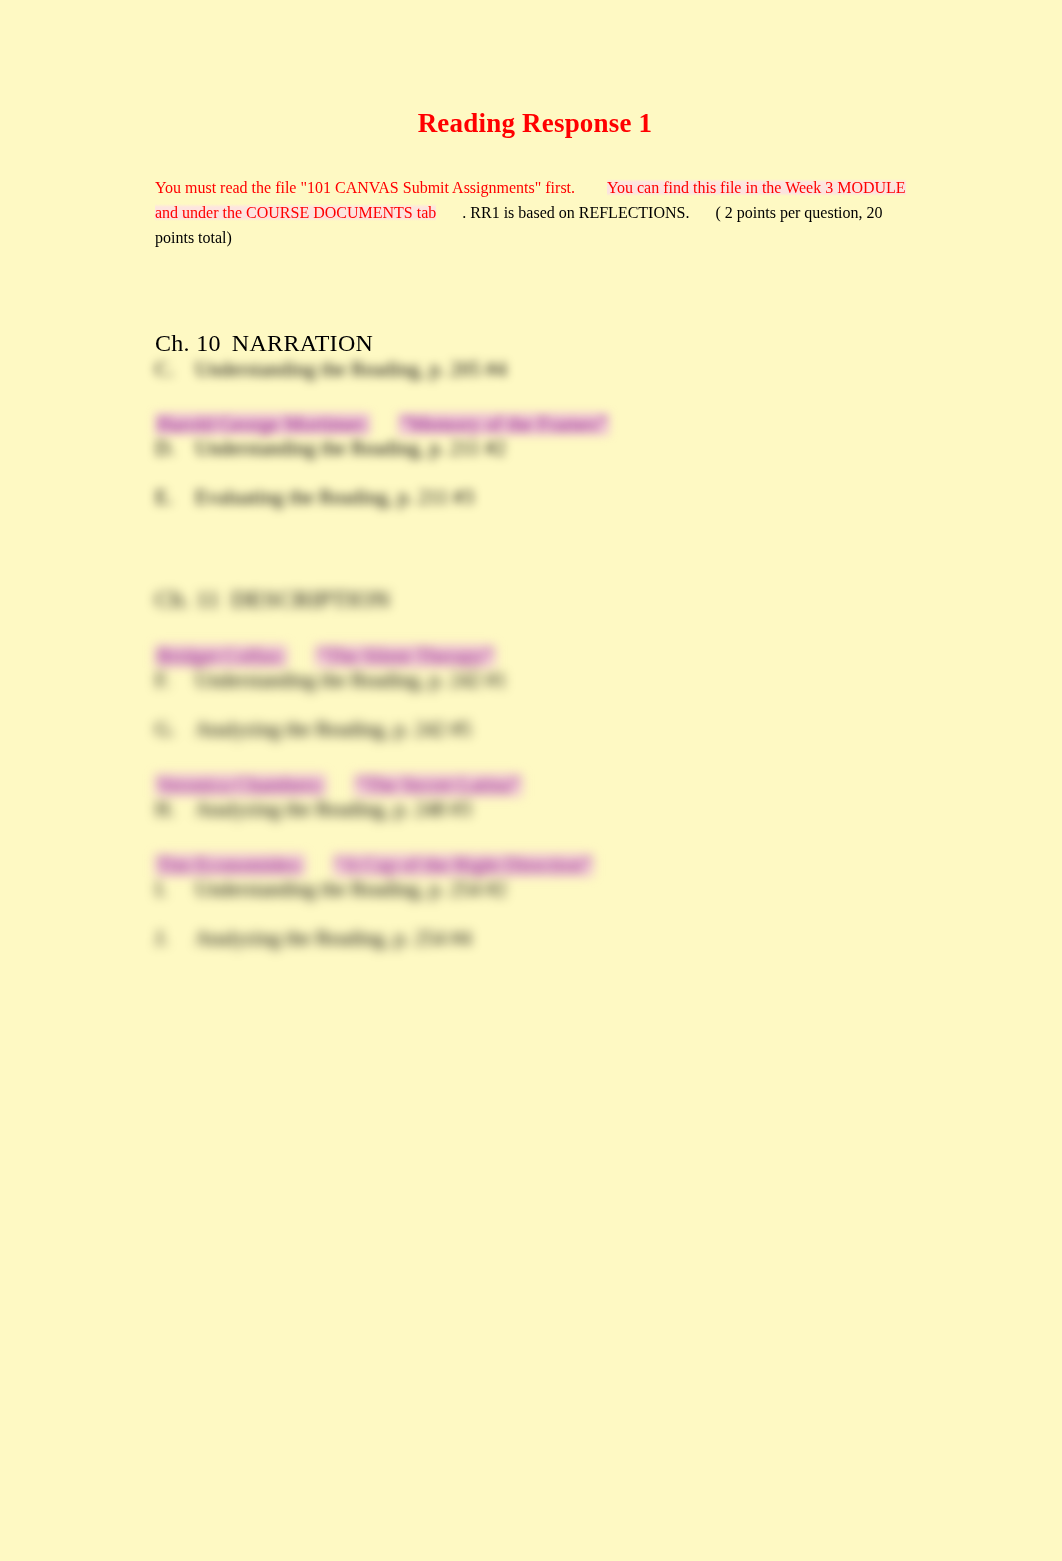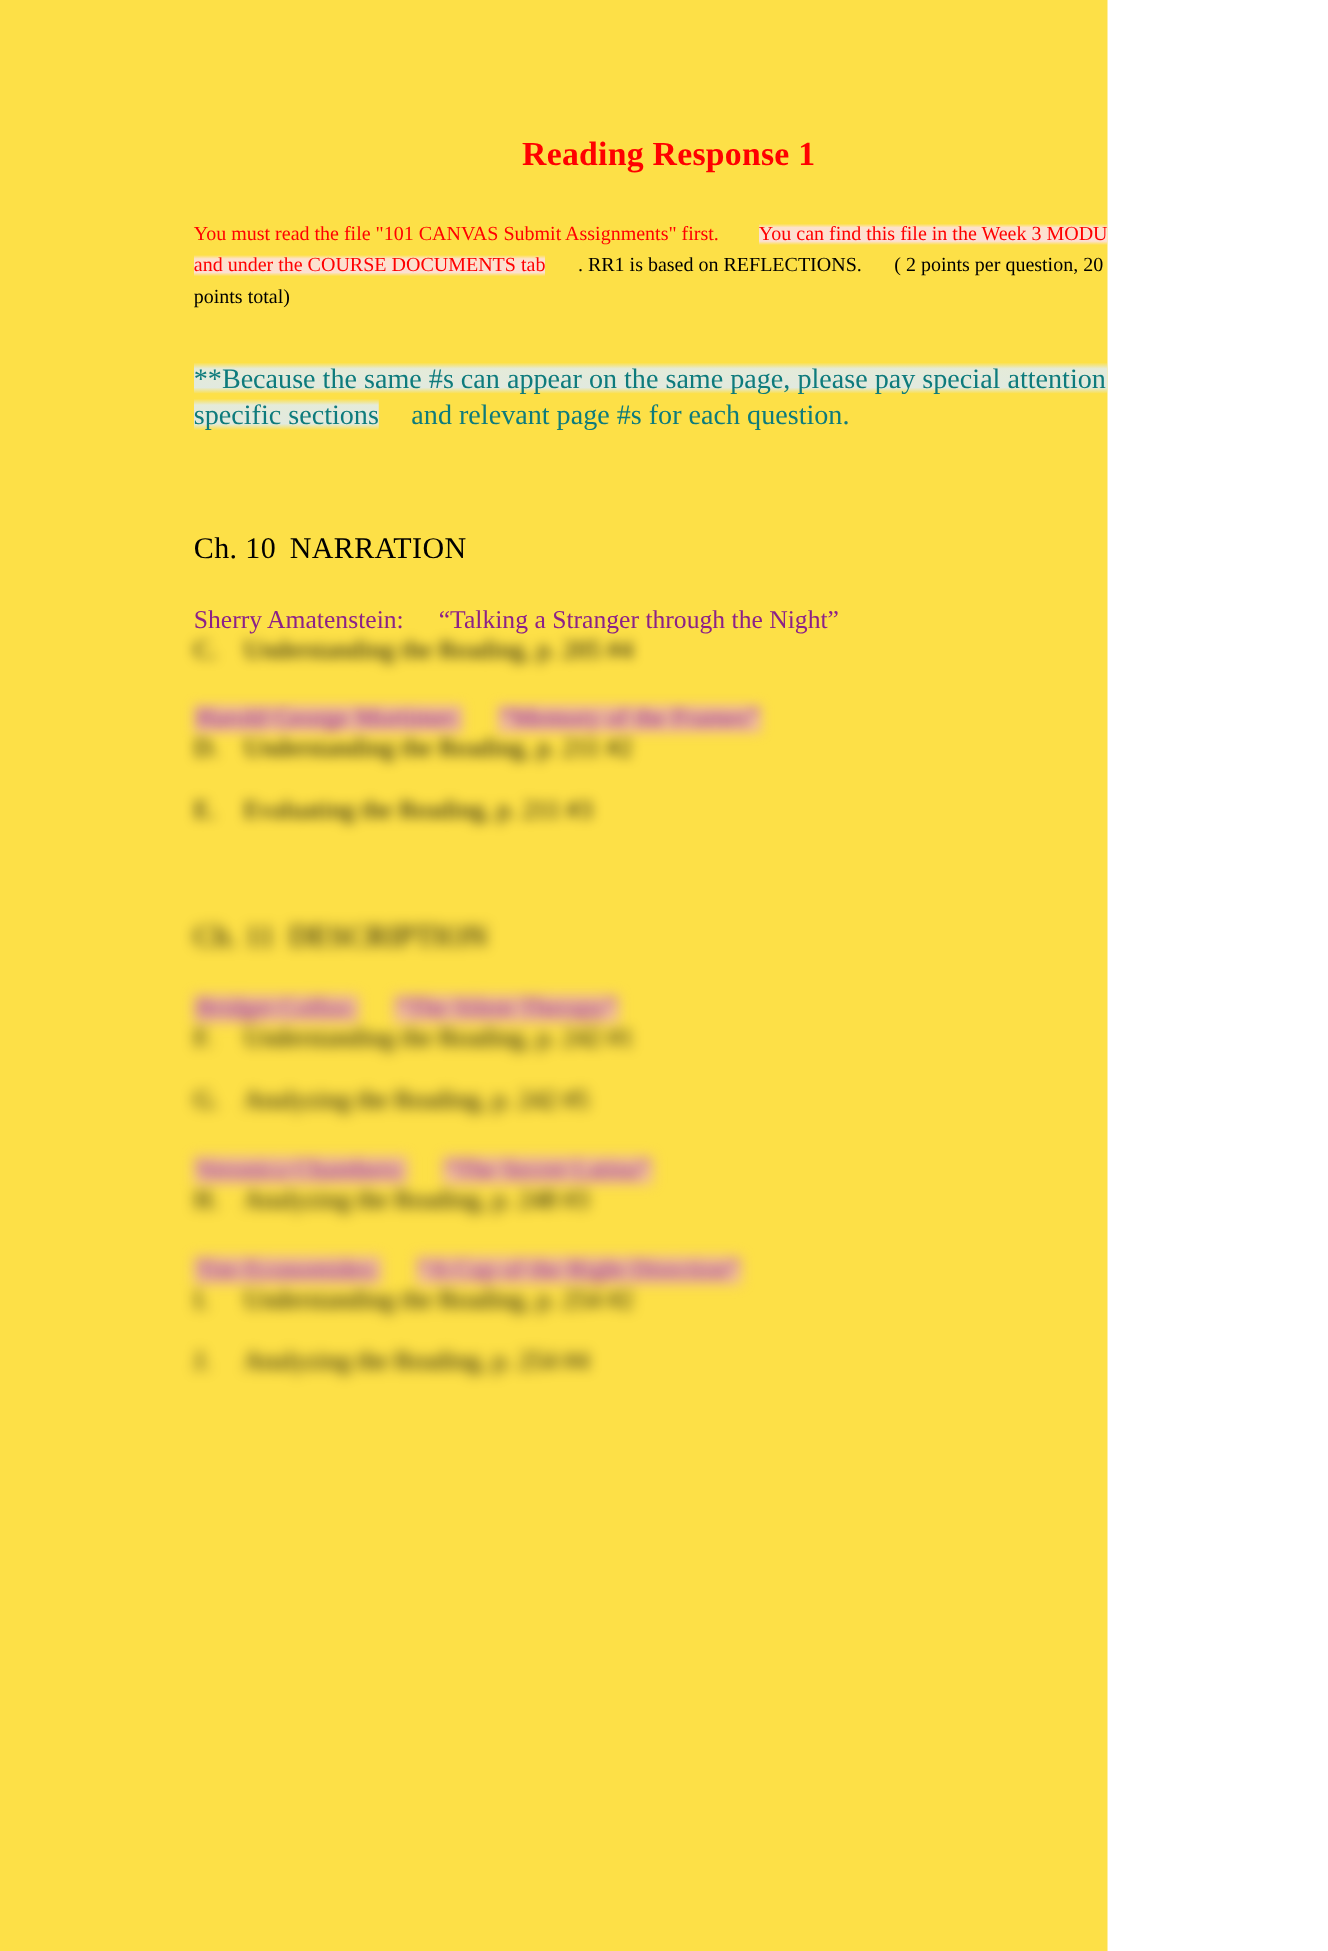--- a/index.html
+++ b/index.html
@@ -6,23 +6,23 @@
     margin: 0;
     padding: 0;
     background: #ffffff;
   }
   body {
     font-family: "Liberation Serif", "DejaVu Serif", serif;
     color: #000000;
   }
   .page {
     position: relative;
-    width: 886px;
+    width: 1062px;
     height: 1561px;
-    background: #fde047;
+    background: #fef9c3;
     overflow: hidden;
   }
   .content {
     position: absolute;
     left: 155px;
     top: 0;
     width: 760px;
   }
 
   
@@ -119,31 +119,25 @@
 
 <div class="page">
   <div class="content">
 
     <h1 class="doc-title">Reading Response 1</h1>
 
     <p class="intro-red">
       <span>You must read the file "101 CANVAS Submit Assignments" first.</span><span class="gap-sm"></span><span class="hl-pink">You can find this file in the Week 3 MODULE and under the COURSE DOCUMENTS tab</span><span class="gap-xs"></span><span class="blk">. RR1 is based on REFLECTIONS.</span><span class="gap-xs"></span><span class="blk">( 2 points per question, 20 points total)</span>
     </p>
 
-    <p class="intro-teal">
-      <span class="hl-teal">**Because the same #s can appear on the same page, please pay special attention to specific sections</span><span class="gap-xs"></span><span>and relevant page #s for each question.</span>
-    </p>
 
     <h2 class="chapter-head">
       <span>Ch. 10</span><span class="sp"></span><span>NARRATION</span>
     </h2>
 
-    <p class="author-line">
-      <span>Sherry Amatenstein:</span><span class="gap"></span><span>“Talking a Stranger through the Night”</span>
-    </p>
 
     <div class="blurwrap">
       <p class="item-line">
         <span class="lbl">C.</span><span>Understanding the Reading, p. 205 #4</span>
       </p>
     </div>
 
     <div class="sec-gap-md"></div>
 
     <div class="blurwrap">

